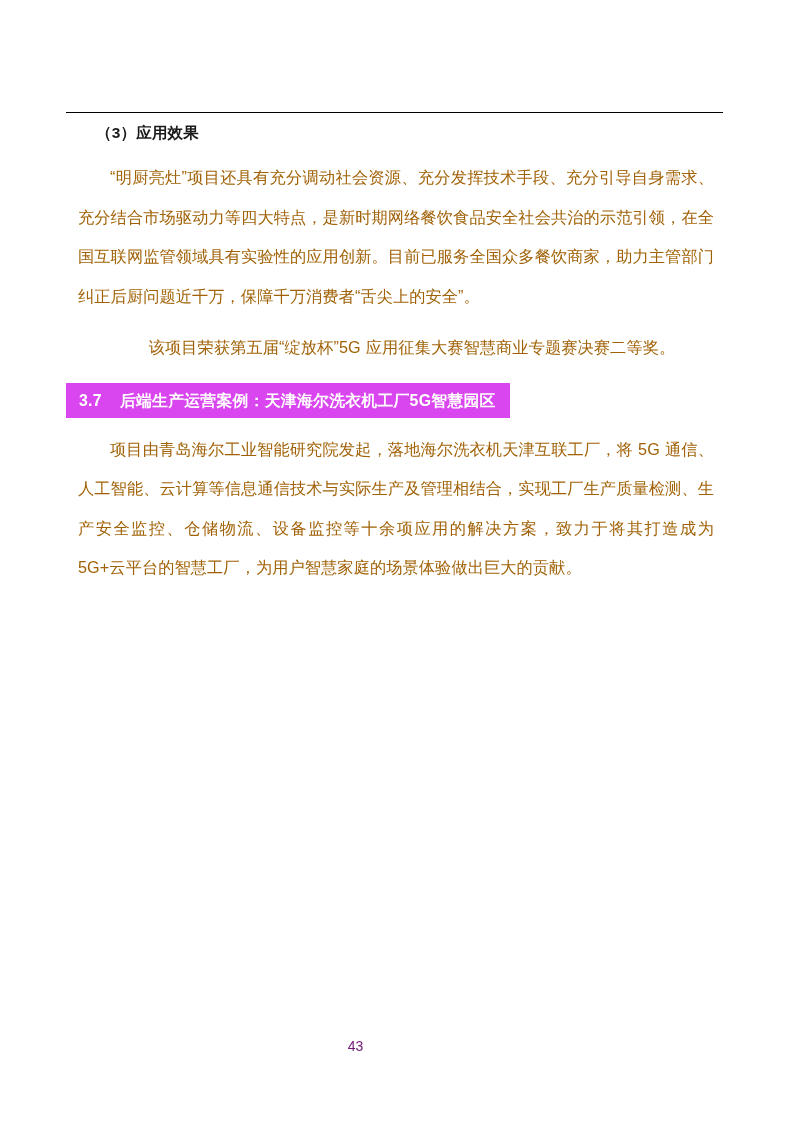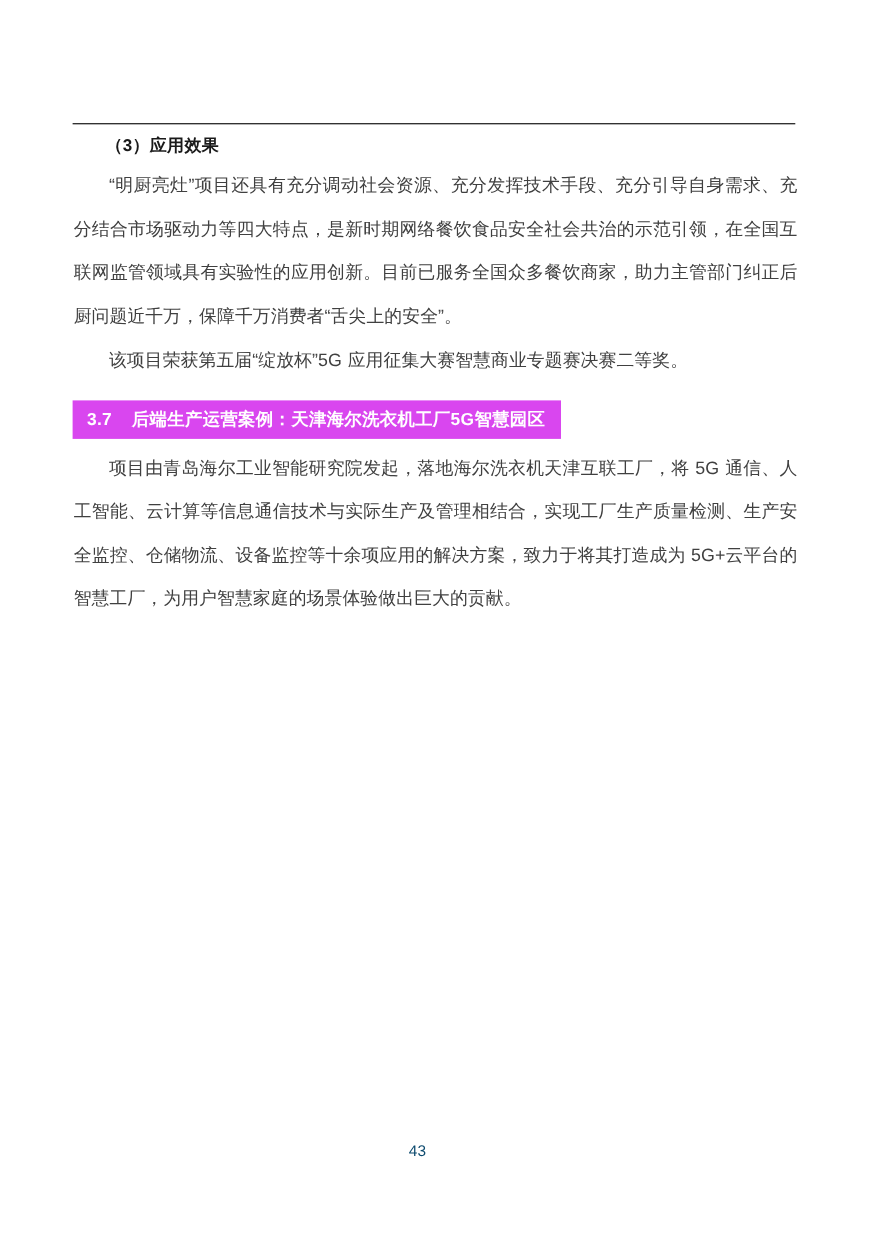--- a/index.html
+++ b/index.html
@@ -61,30 +61,30 @@
     color: #1a1a1a;
     line-height: 26px;
     margin: 0 0 4px 0;
     padding-left: 30px;
     letter-spacing: 0.2px;
   }
 
   
   p.para {
     font-size: 16.2px;
-    color: #404040;
+    color: #a16207;
     line-height: 39.5px;
-    margin: 1px;
+    margin: 12px;
     text-align: justify;
     text-justify: inter-ideograph;
     text-indent: 32px;
     letter-spacing: 0.1px;
     word-spacing: 0.5px;
   }
-  p.para.no-justify { text-align: left; }
+  p.para.no-justify { text-align: center; }
 
   .sp-after-3  { margin-bottom: 7px; }
   .sp-after-8  { margin-bottom: 4px; }
 
   
   .section-bar {
     display: inline-block;
     background: #d946ef;
     color: #ffffff;
     font-size: 15.8px;
@@ -102,23 +102,22 @@
   b.strong { font-weight: bold; }
 
   
   .page-number {
     position: absolute;
     left: 0;
     top: 1038px;
     width: 711px;
     text-align: center;
     font-size: 14px;
-    color: #0c4a6e;
+    color: #701a75;
     font-family: "Liberation Sans", "DejaVu Sans", sans-serif;
-    margin-left: 24px;
   }
 </style>
 </head>
 <body>
 
 <div class="page">
 
   <div class="header-rule"></div>
 
   <div class="content">

